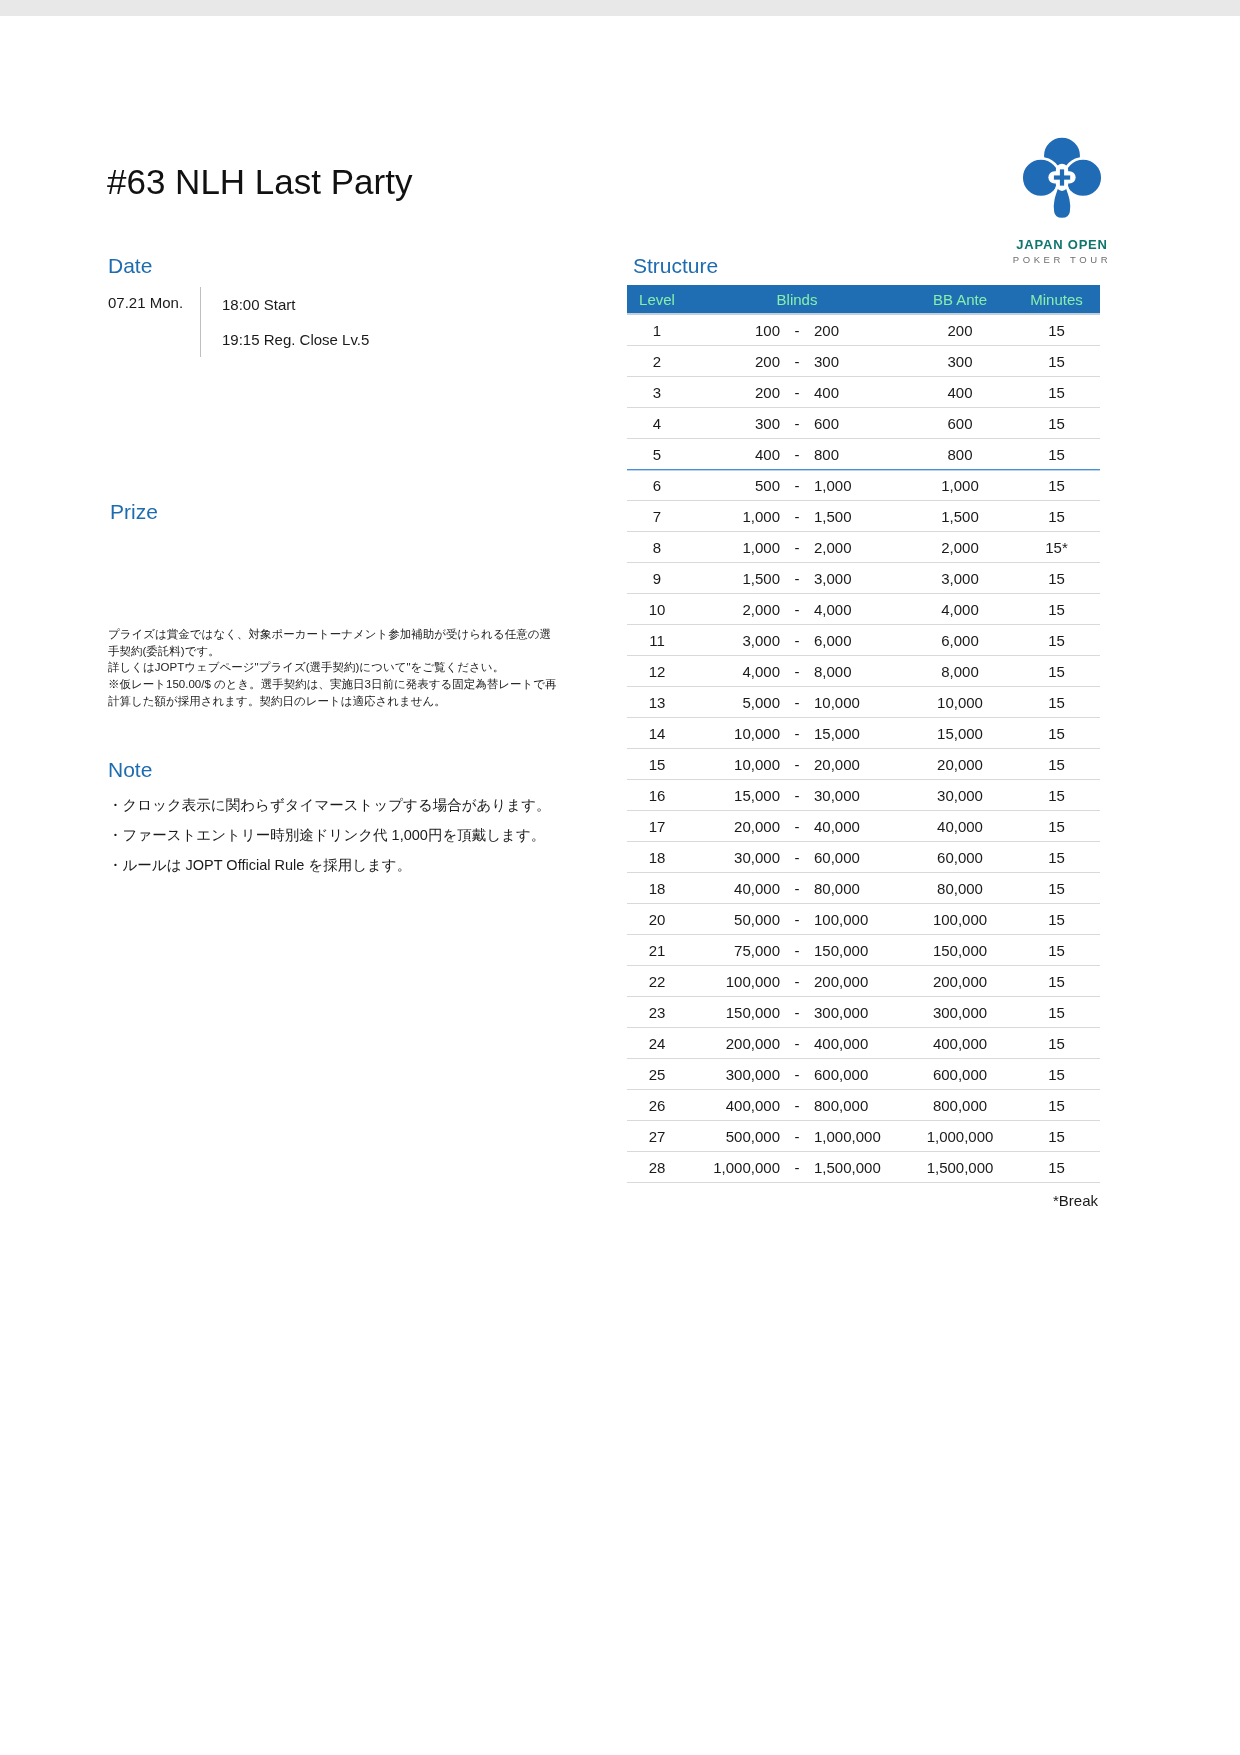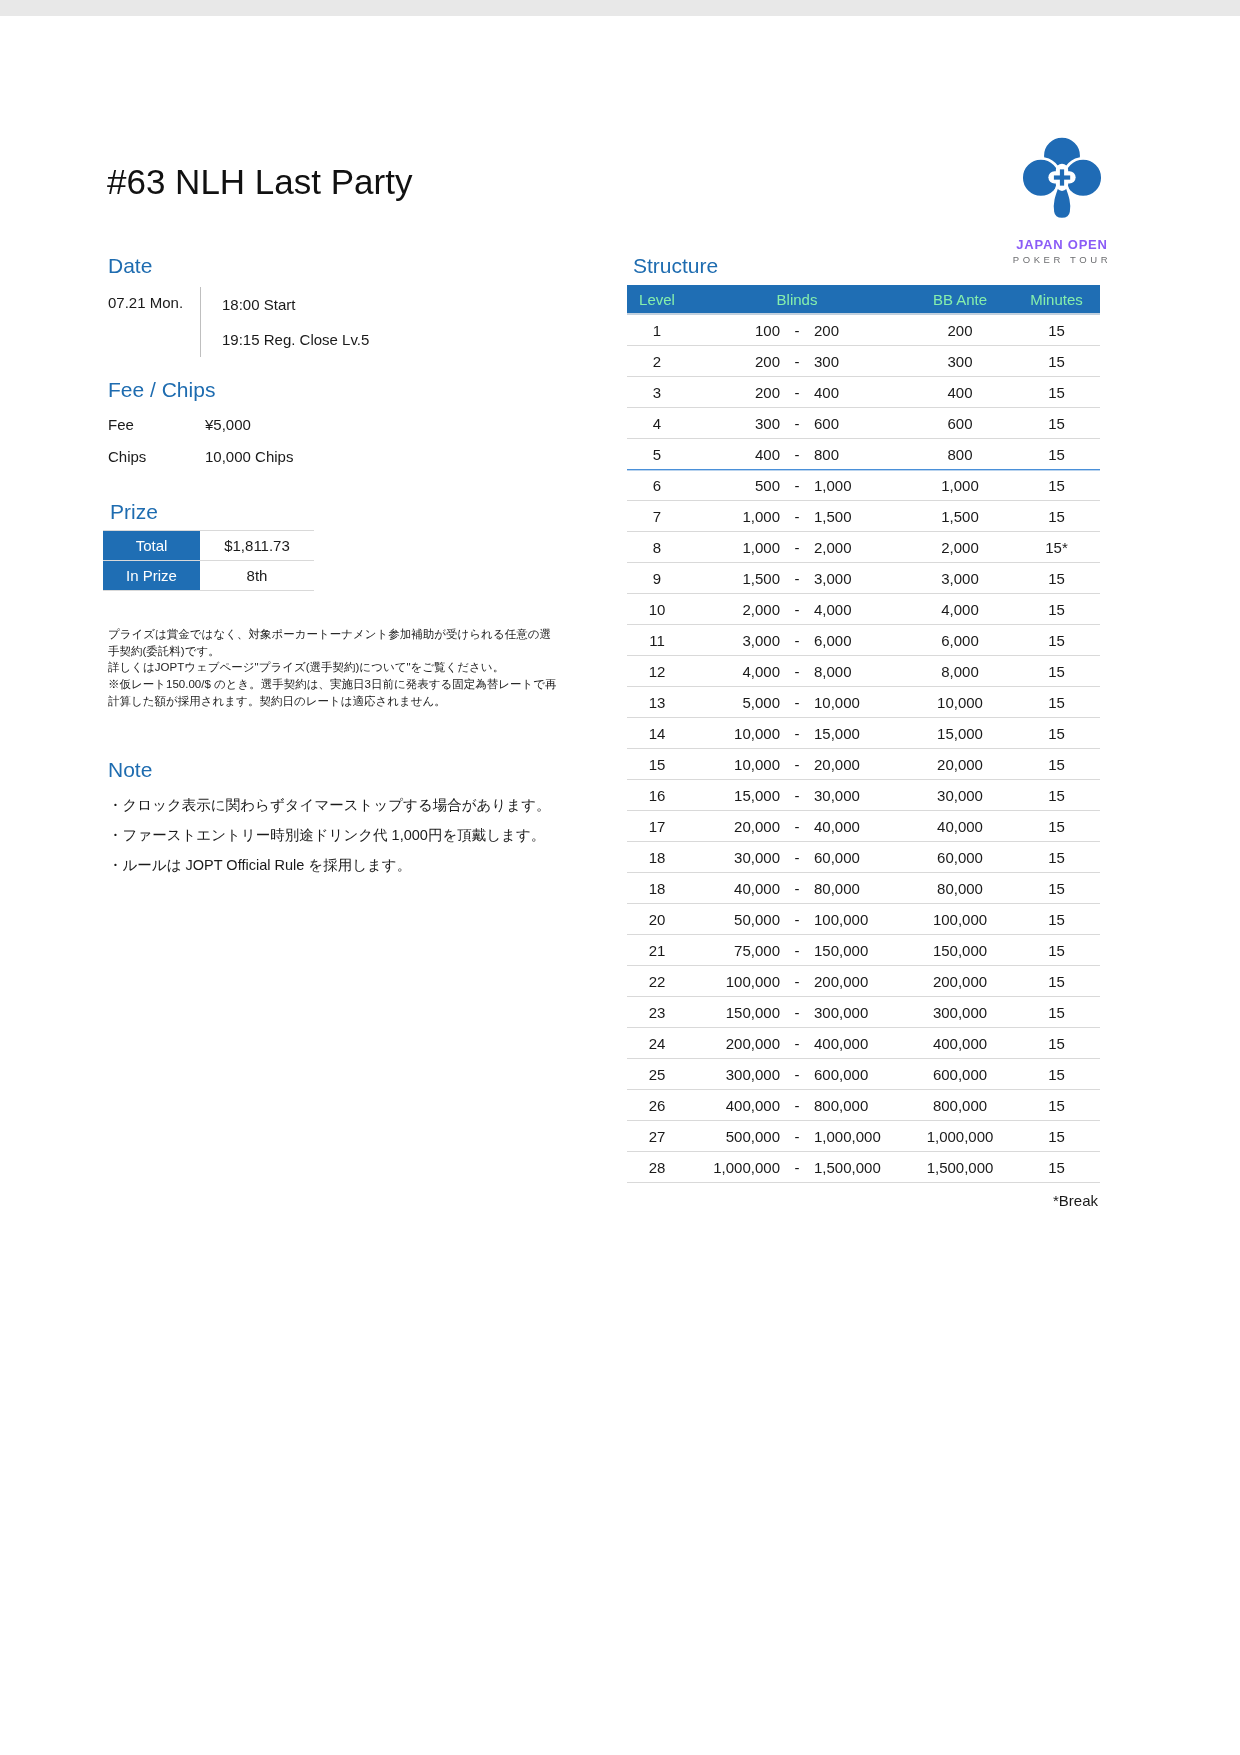--- a/index.html
+++ b/index.html
@@ -8,21 +8,21 @@
     position:relative; width:1240px; height:1755px; background:#ffffff;
     margin:16px auto; color:#1a1a1a; font-family:"Liberation Sans", sans-serif; overflow:hidden;
   }
   .page-title {
     position:absolute; left:107px; top:146px; font-size:35px; font-weight:400;
     color:#111; white-space:nowrap;
   }
   
   .logo { position:absolute; left:1003px; top:116px; width:118px; text-align:center; }
   .logo svg { display:block; margin:0 auto; }
-  .logo-l1 { font-size:13px; font-weight:bold; color:#8b5cf6; letter-spacing:0.8px; margin-top:3px; white-space:nowrap; }
+  .logo-l1 { font-size:13px; font-weight:bold; color:#0f766e; letter-spacing:0.8px; margin-top:3px; white-space:nowrap; }
   .logo-l2 { font-size:9.5px; color:#6d6e71; letter-spacing:3.6px; margin-top:2px; white-space:nowrap; }
   
   .sec { position:absolute; }
   .sec-heading { font-size:21px; font-weight:400; color:#1e6cb0; white-space:nowrap; }
   
   .date-sec { left:108px; top:238px; }
   .date-row { display:flex; margin-top:9px; }
   .date-day { width:92px; font-size:15px; padding-top:7px; white-space:nowrap; }
   .date-times { border-left:1px solid #bfbfbf; padding-left:21px; }
   .date-times div { font-size:15px; line-height:35px; white-space:nowrap; }
@@ -93,52 +93,23 @@
     <div class="sec-heading">Date</div>
     <div class="date-row">
       <div class="date-day">07.21 Mon.</div>
       <div class="date-times">
         <div>18:00 Start</div>
         <div>19:15 Reg. Close Lv.5</div>
       </div>
     </div>
   </div>
 
-  <div class="sec fee-sec">
-    <div class="sec-heading">Fee / Chips</div>
-    <div class="kv-rows">
-
-        <div class="kv-row">
-          <div class="kv-label">Fee</div>
-          <div class="kv-value">¥5,000</div>
-        </div>
-
-        <div class="kv-row">
-          <div class="kv-label">Chips</div>
-          <div class="kv-value">10,000 Chips</div>
-        </div>
-
-    </div>
-  </div>
 
   <div class="sec prize-sec">
     <div class="sec-heading">Prize</div>
-    <div class="prize-table">
-
-        <div class="prize-row">
-          <div class="prize-label">Total</div>
-          <div class="prize-value">$1,811.73</div>
-        </div>
-
-        <div class="prize-row">
-          <div class="prize-label">In Prize</div>
-          <div class="prize-value">8th</div>
-        </div>
-
-    </div>
   </div>
 
   <div class="sec disclaimer">
 
       <p>プライズは賞金ではなく、対象ポーカートーナメント参加補助が受けられる任意の選手契約(委託料)です。</p>
 
       <p>詳しくはJOPTウェブページ"プライズ(選手契約)について"をご覧ください。</p>
 
       <p>※仮レート150.00/$ のとき。選手契約は、実施日3日前に発表する固定為替レートで再計算した額が採用されます。契約日のレートは適応されません。</p>
 

